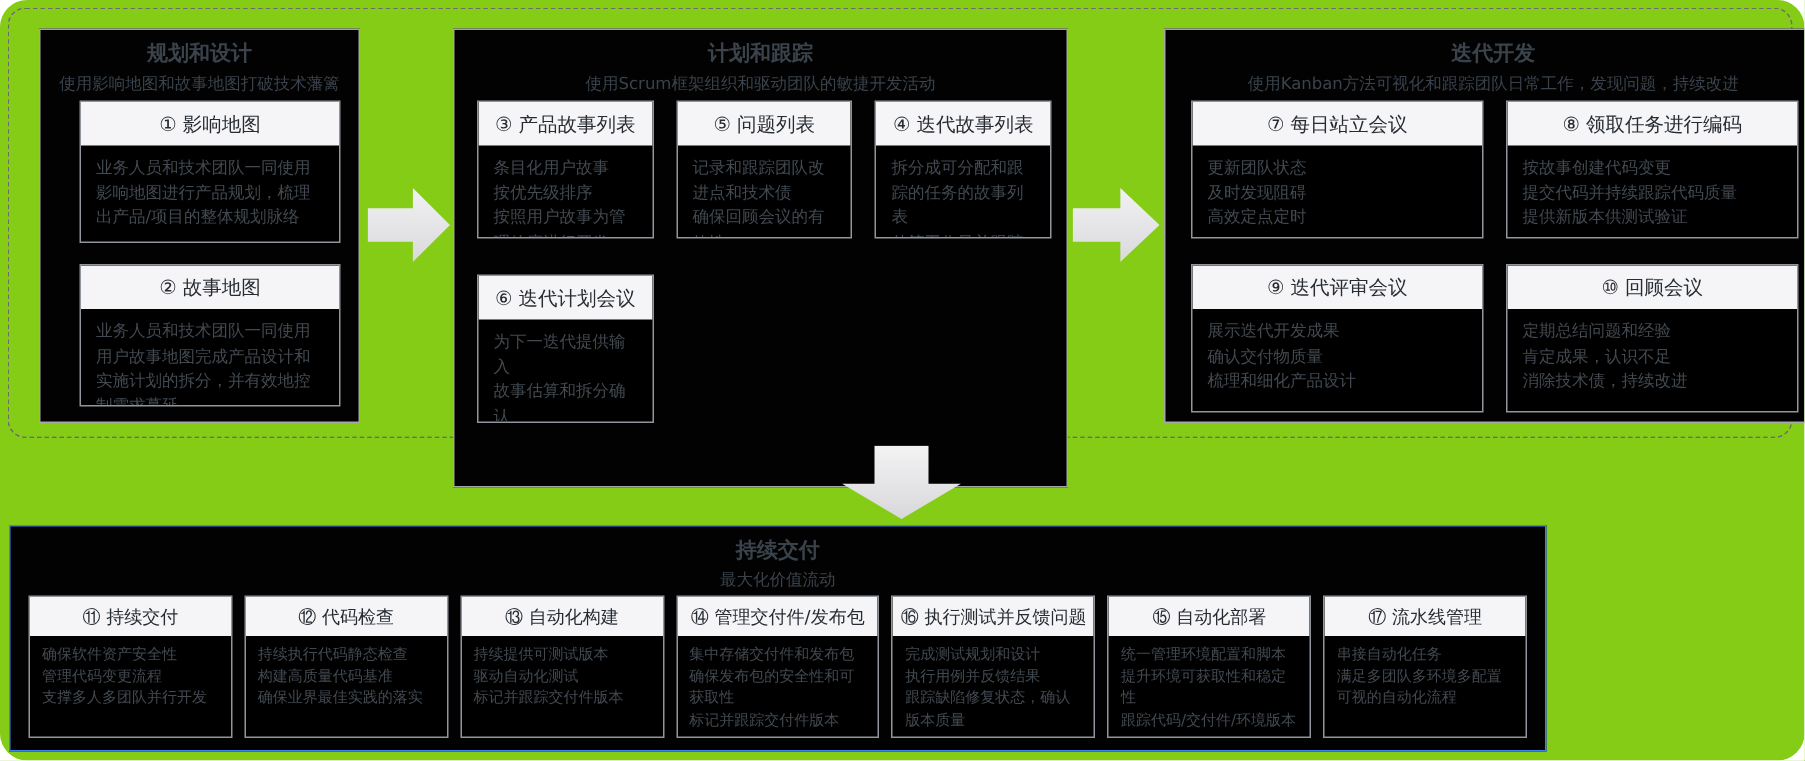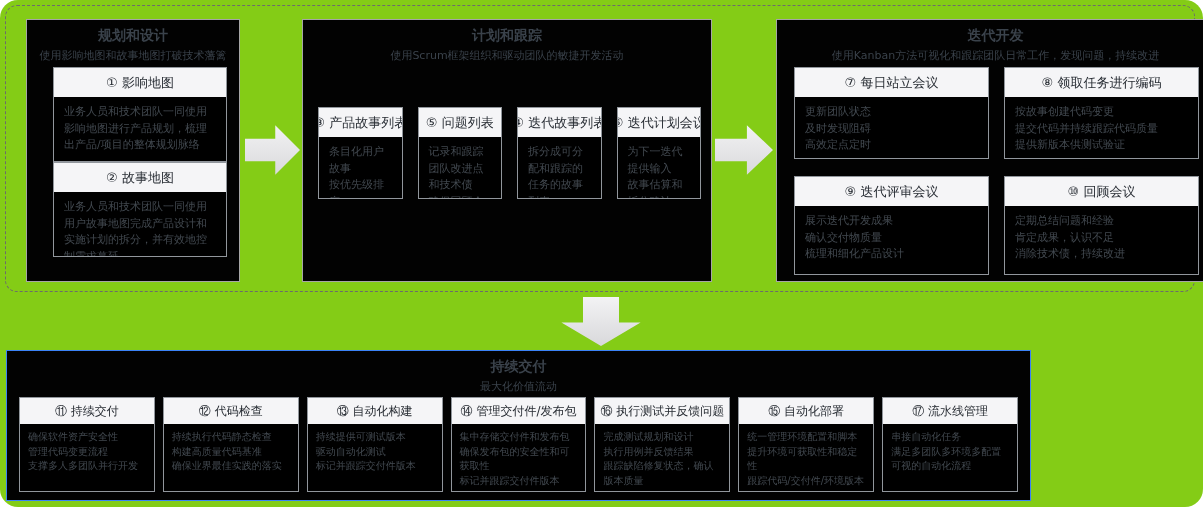--- a/index.html
+++ b/index.html
@@ -4,35 +4,35 @@
 <style>
   html,body{margin:0;padding:0;background:#ffffff;}
   .stage{position:relative;width:1203px;height:507px;background:#ffffff;overflow:hidden;
          font-family:"DejaVu Sans",sans-serif;}
   .canvas{position:absolute;left:0;top:0;width:1203px;height:507px;background:#84cc16;
           border-radius:18px;overflow:hidden;}
   .top-group{position:absolute;left:5px;top:5px;width:1190px;height:287px;
              border:1px dashed #6c6c6c;border-radius:12px;box-sizing:border-box;}
   .phase{position:absolute;border:1px solid #a6a6a6;background:#020202;box-sizing:border-box;}
   #phase1{left:20px;top:13px;width:214px;height:263px;}
-  #phase2{left:296px;top:13px;width:410px;height:263px;}
+  #phase2{left:296px;top:13px;width:410px;height:306px;}
   #phase3{left:770px;top:13px;width:439px;height:263px;}
   .phase-title{margin-top:7px;text-align:center;font-size:14px;font-weight:bold;color:#3a424b;}
   .phase-sub{margin-top:3px;text-align:center;font-size:11px;color:#3a424b;padding:0 6px;}
   .abox{border:1px solid #91969c;background:#000;box-sizing:border-box;display:flex;
         flex-direction:column;overflow:hidden;}
   .abox-h{background:#f5f5f7;color:#272c33;font-size:13px;height:29px;flex:0 0 29px;
           display:flex;align-items:center;justify-content:center;white-space:nowrap;}
   .abox-b{flex:1;color:#424950;font-size:11px;line-height:1.5;padding:7px 10px;
           white-space:pre-line;}
   .p1-boxes{position:absolute;left:12px;right:12px;top:47px;display:flex;
-            flex-direction:column;padding-left:14px;}
+            flex-direction:column;gap:14px;padding-left:14px;}
   .p1-boxes .abox{height:95px;}
   .p2-boxes{position:absolute;left:15px;right:10px;top:47px;display:grid;
-            grid-template-columns:1fr 1fr 1fr 1fr;grid-template-rows:92px 99px;gap:12px 15px;margin-top:40px;}
+            grid-template-columns:1fr 1fr 1fr;grid-template-rows:92px 99px;gap:24px 15px;}
   .p3-boxes{position:absolute;left:17px;right:15px;top:47px;display:grid;
             grid-template-columns:1fr 1fr;grid-template-rows:92px 99px;gap:17px 15px;}
   #bottom-phase{position:absolute;left:6px;top:350px;width:1025px;height:151px;
                 border:1px solid #3b82f6;background:#020202;box-sizing:border-box;}
   .b-boxes{position:absolute;left:12px;right:12px;top:46px;display:grid;
            grid-template-columns:repeat(7,1fr);gap:8px;height:95px;}
   .b-boxes .abox-h{height:26px;flex:0 0 26px;font-size:12px;}
   .b-boxes .abox-b{font-size:10px;line-height:1.45;padding:6px 8px;}
   .arrow{position:absolute;background:linear-gradient(#f3f3f4,#d8d8db);}
   .arrow-right{clip-path:polygon(0 30%,55% 30%,55% 6%,100% 50%,55% 94%,55% 70%,0 70%);}

